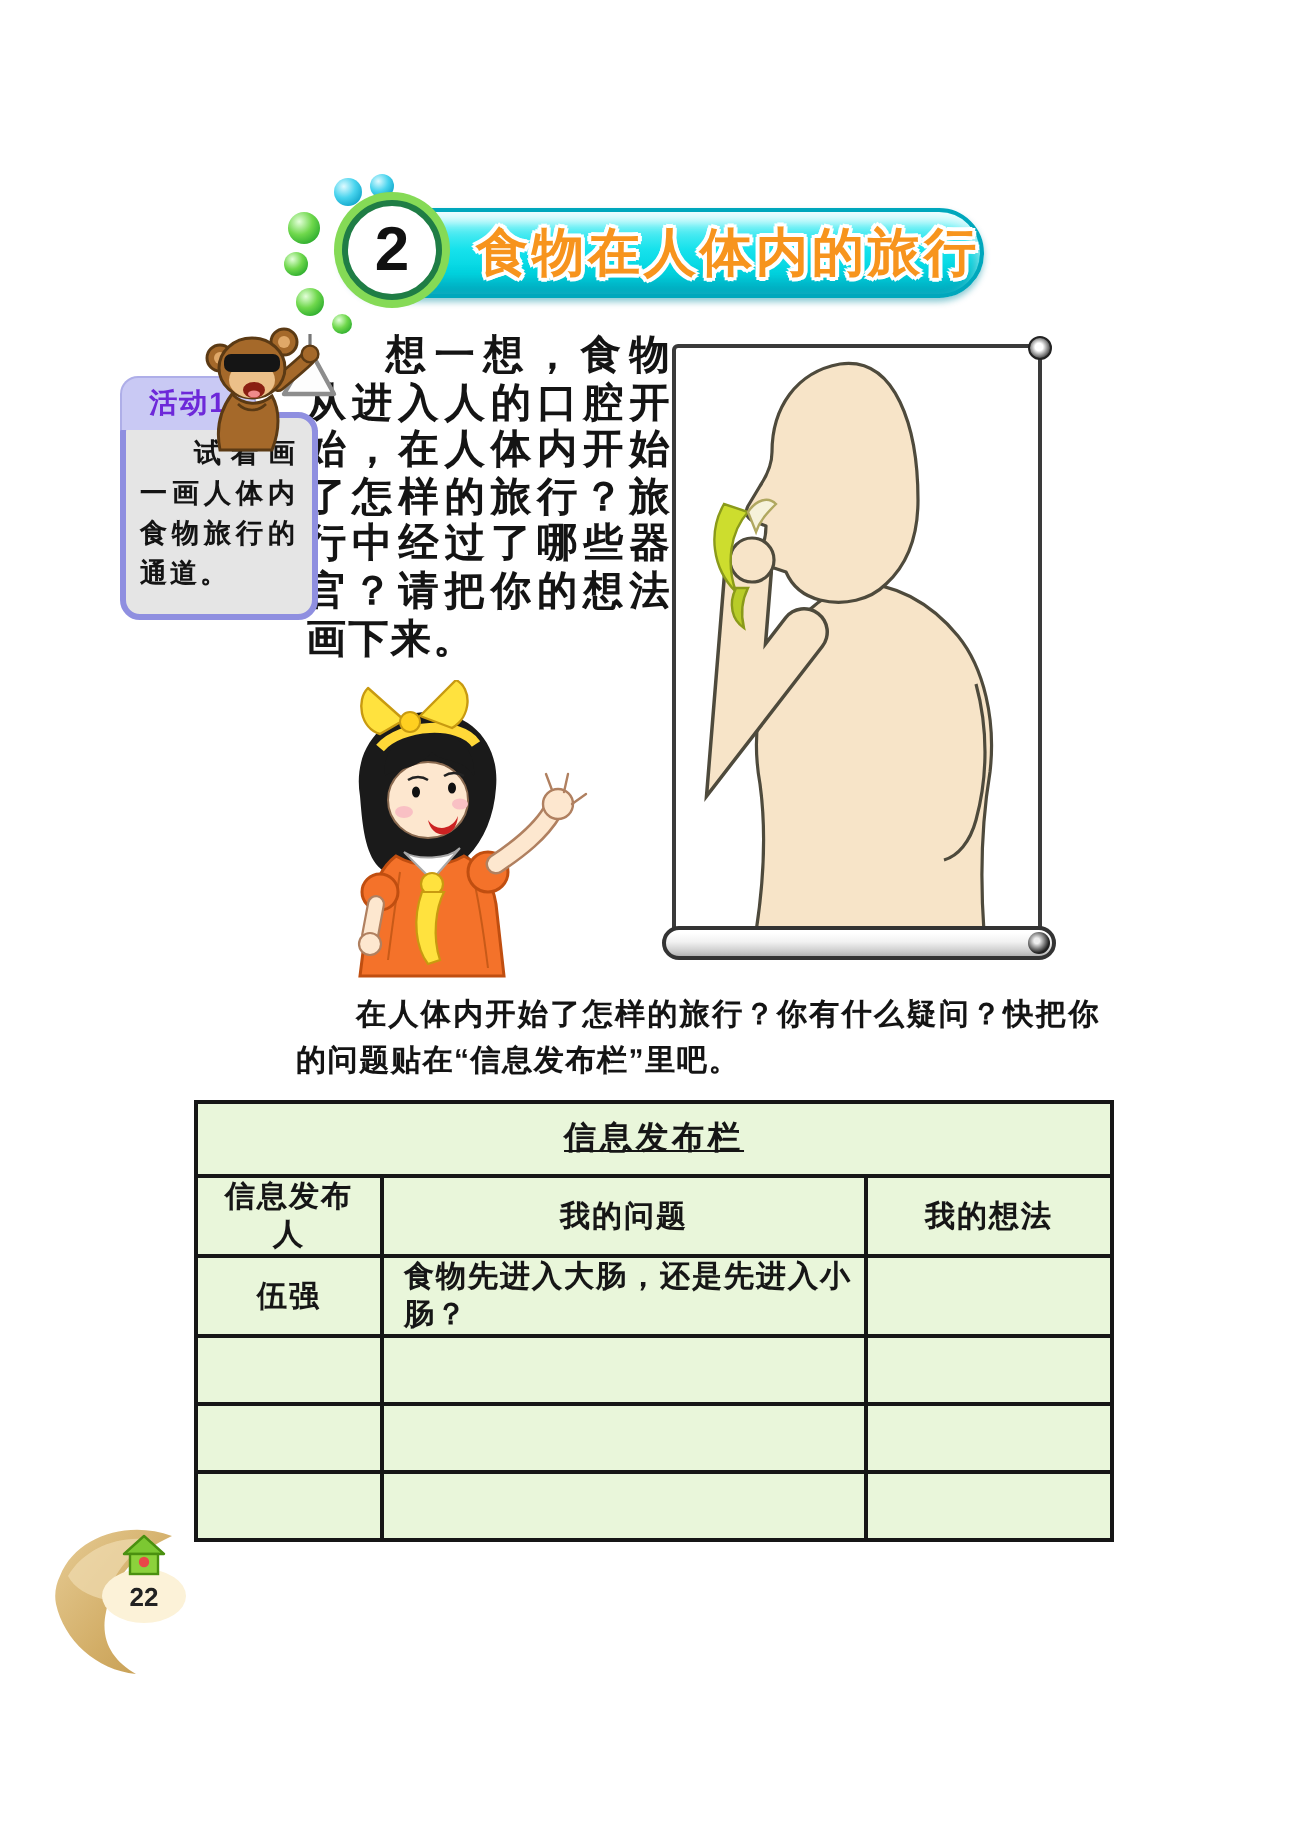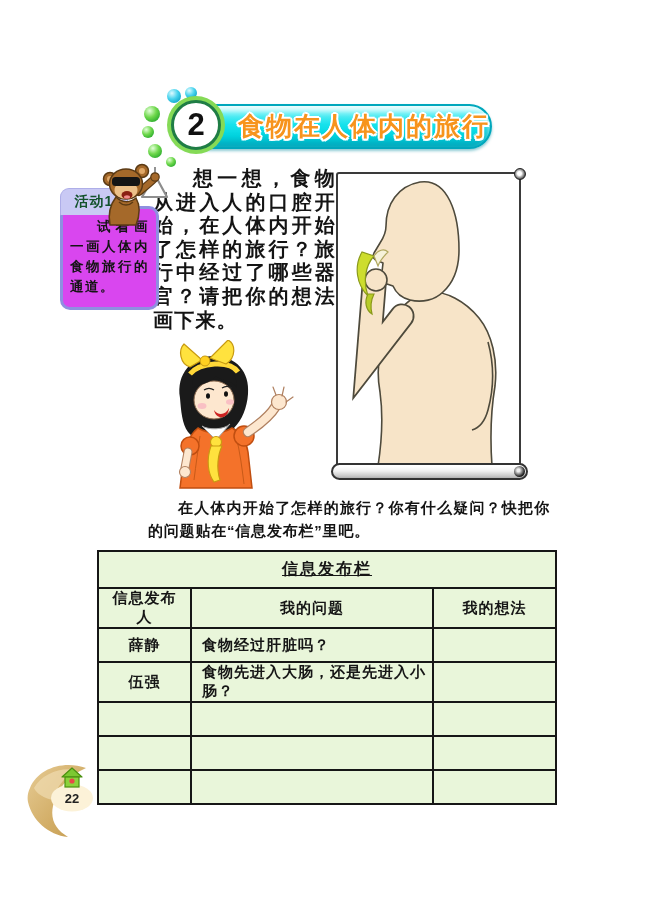--- a/index.html
+++ b/index.html
@@ -26,25 +26,25 @@
     background:#ffffff; border:3px solid #1f7d45; box-shadow:0 0 0 4px #85da56; z-index:3;
     display:flex; align-items:center; justify-content:center;
     font-size:31px; font-weight:bold; color:#111;
   }
 
   
   .activity-tab {
     position:absolute; left:60px; top:188px; width:68px; height:27px; z-index:4;
     background:#c9c9f4; border-radius:9px 9px 0 0; border:1px solid #aeaee8; border-bottom:none;
     display:flex; align-items:center; justify-content:center;
-    font-size:14px; font-weight:bold; color:#14532d; letter-spacing:1px;
+    font-size:14px; font-weight:bold; color:#6d28d9; letter-spacing:1px;
   }
   .activity-box {
     position:absolute; left:60px; top:206px; width:99px; height:104px; z-index:3;
-    background:#d946ef; border:3px solid #8f8fe0; border-radius:10px; padding:8px 7px;
+    background:#e5e5e5; border:3px solid #8f8fe0; border-radius:10px; padding:8px 7px;
   }
   .activity-box p {
     font-size:13.5px; line-height:20px; letter-spacing:1.5px; text-indent:2em;
     text-align:justify; color:#141414; font-weight:600;
   }
   .monkey { position:absolute; left:97px; top:162px; z-index:5; }
 
   
   .para1 {
     position:absolute; left:153px; top:167px; width:183px;
@@ -223,25 +223,20 @@
     <tbody>
       <tr>
         <td colspan="3" class="t-title">信息发布栏</td>
       </tr>
       <tr>
         <td class="t-head">信息发布人</td>
         <td class="t-head">我的问题</td>
         <td class="t-head">我的想法</td>
       </tr>
       <tr>
-        <td class="r-name">薛静</td>
-        <td class="r-q">食物经过肝脏吗？</td>
-        <td class="r-idea"></td>
-      </tr>
-      <tr>
         <td class="r-name">伍强</td>
         <td class="r-q">食物先进入大肠，还是先进入小肠？</td>
         <td class="r-idea"></td>
       </tr>
       <tr>
         <td class="r-name"></td>
         <td class="r-q"></td>
         <td class="r-idea"></td>
       </tr>
       <tr>

